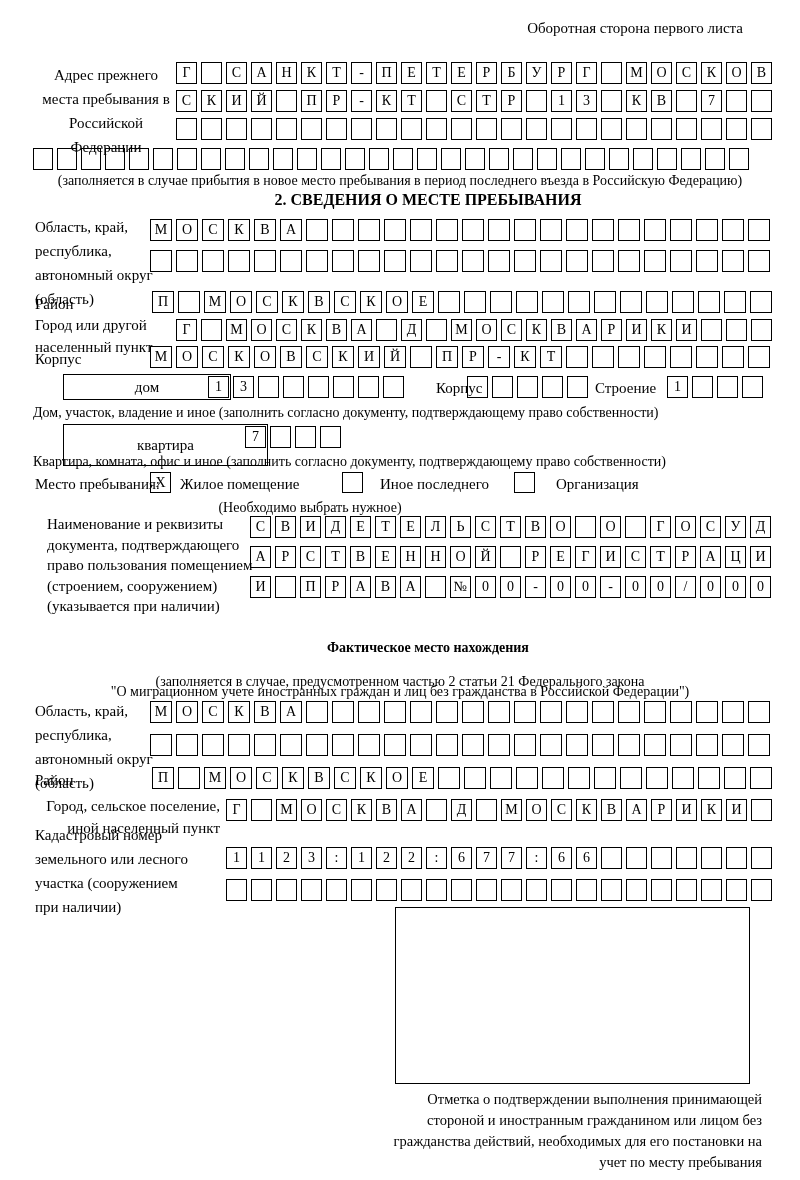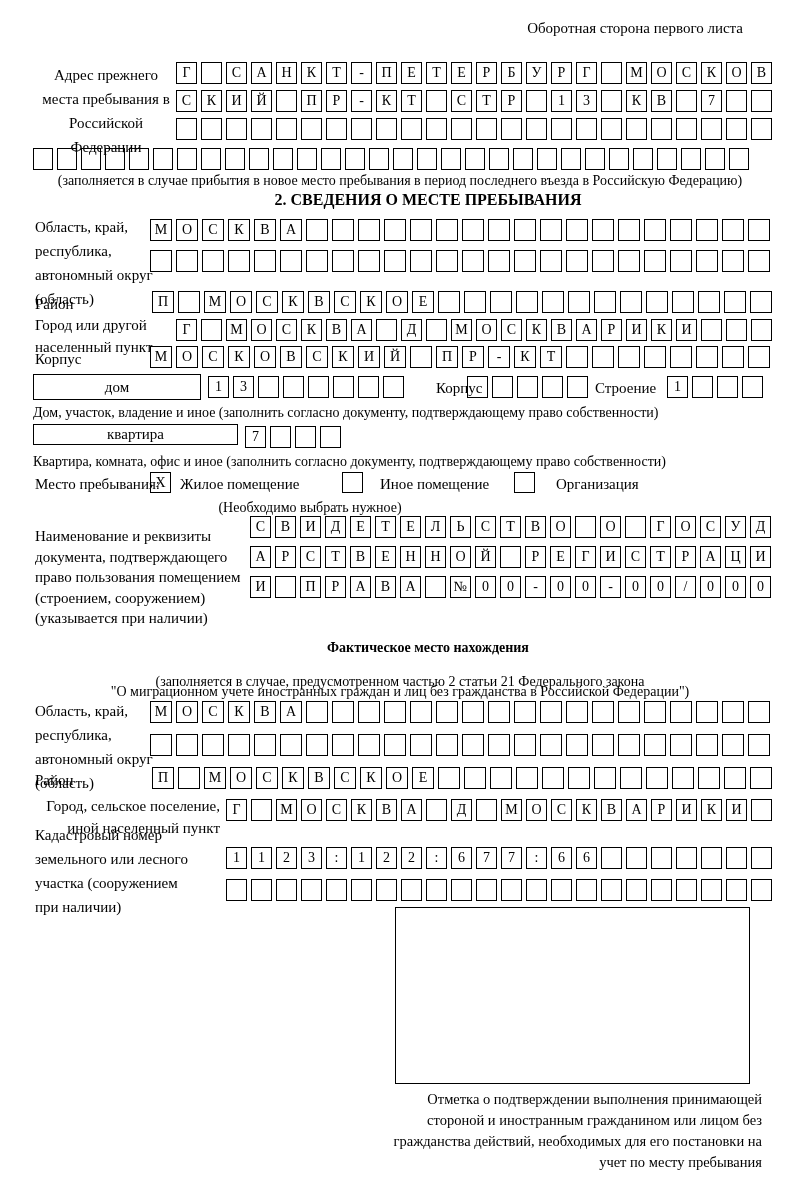--- a/index.html
+++ b/index.html
@@ -11,21 +11,21 @@
   .cap{font-size:14px;line-height:17px;}
   .center{left:0;width:800px;text-align:center;}
   .bold{font-weight:bold;padding-left:28px;}
   .cells{display:flex;gap:4px;}
   .cell{width:21px;height:22px;border:1.3px solid #000;box-sizing:border-box;
         display:flex;align-items:center;justify-content:center;
         font-size:14px;line-height:14px;}
   .w22 .cell{width:22px;}
   .w20 .cell{width:20px;}
   .labelbox{border:1.4px solid #000;box-sizing:border-box;display:flex;
-            align-items:center;justify-content:center;font-size:15px;}
+            align-items:center;justify-content:center;font-size:15px;margin-left:30px;}
   .checkbox{width:21px;height:21px;border:1.4px solid #000;box-sizing:border-box;
             display:flex;align-items:center;justify-content:center;font-size:14px;}
   .stampbox{border:1.6px solid #000;box-sizing:border-box;background:#fff;}
 </style>
 </head>
 <body>
 
 <div class="abs lbl" style="top:16px;right:57px;">Оборотная сторона первого листа</div>
 
 <div class="abs lbl" style="left:35px;top:63px;width:142px;text-align:center;">Адрес прежнего места пребывания в Российской Федерации</div>
@@ -302,39 +302,39 @@
   </div>
 <div class="abs lbl" style="left:595px;top:377px;line-height:22px;">Строение</div>
 <div class="abs cells" style="left:667px;top:376px;">
     <div class="cell">1</div>
     <div class="cell"></div>
     <div class="cell"></div>
     <div class="cell"></div>
   </div>
 <div class="abs cap" style="left:33px;top:404px;">Дом, участок, владение и иное (заполнить согласно документу, подтверждающему право собственности)</div>
 
-<div class="abs labelbox" style="left:33px;top:424px;width:205px;height:21px;">квартира</div>
+<div class="abs labelbox" style="left:33px;top:424px;width:205px;height:42px;">квартира</div>
 <div class="abs cells" style="left:245px;top:426px;">
     <div class="cell">7</div>
     <div class="cell"></div>
     <div class="cell"></div>
     <div class="cell"></div>
   </div>
 <div class="abs cap" style="left:33px;top:453px;">Квартира, комната, офис и иное (заполнить согласно документу, подтверждающему право собственности)</div>
 
 <div class="abs lbl" style="left:35px;top:473px;line-height:22px;">Место пребывания:</div>
 <div class="abs checkbox" style="left:150px;top:472px;">X</div>
 <div class="abs lbl" style="left:180px;top:473px;line-height:22px;">Жилое помещение</div>
 <div class="abs checkbox" style="left:342px;top:472px;"></div>
-<div class="abs lbl" style="left:380px;top:473px;line-height:22px;">Иное помещение</div>
+<div class="abs lbl" style="left:380px;top:473px;line-height:22px;">Иное последнего</div>
 <div class="abs checkbox" style="left:514px;top:472px;"></div>
 <div class="abs lbl" style="left:556px;top:473px;line-height:22px;">Организация</div>
 <div class="abs cap" style="left:175px;top:499px;width:270px;text-align:center;">(Необходимо выбрать нужное)</div>
 
-<div class="abs lbl" style="left:35px;top:514px;width:222px;line-height:20.5px;margin-top:12px;">Наименование и реквизиты документа, подтверждающего право пользования помещением (строением, сооружением) (указывается при наличии)</div>
+<div class="abs lbl" style="left:47px;top:514px;width:222px;line-height:20.5px;">Наименование и реквизиты документа, подтверждающего право пользования помещением (строением, сооружением) (указывается при наличии)</div>
 <div class="abs cells" style="left:250px;top:516px;">
     <div class="cell">С</div>
     <div class="cell">В</div>
     <div class="cell">И</div>
     <div class="cell">Д</div>
     <div class="cell">Е</div>
     <div class="cell">Т</div>
     <div class="cell">Е</div>
     <div class="cell">Л</div>
     <div class="cell">Ь</div>

